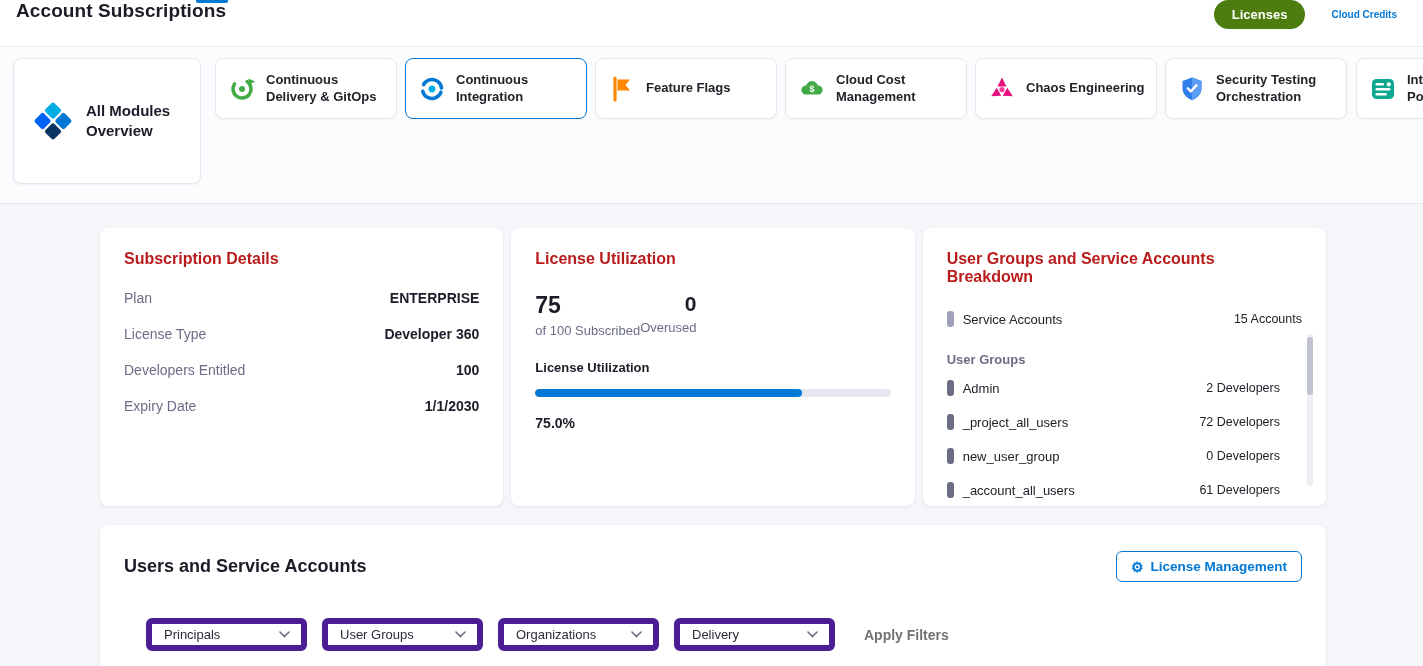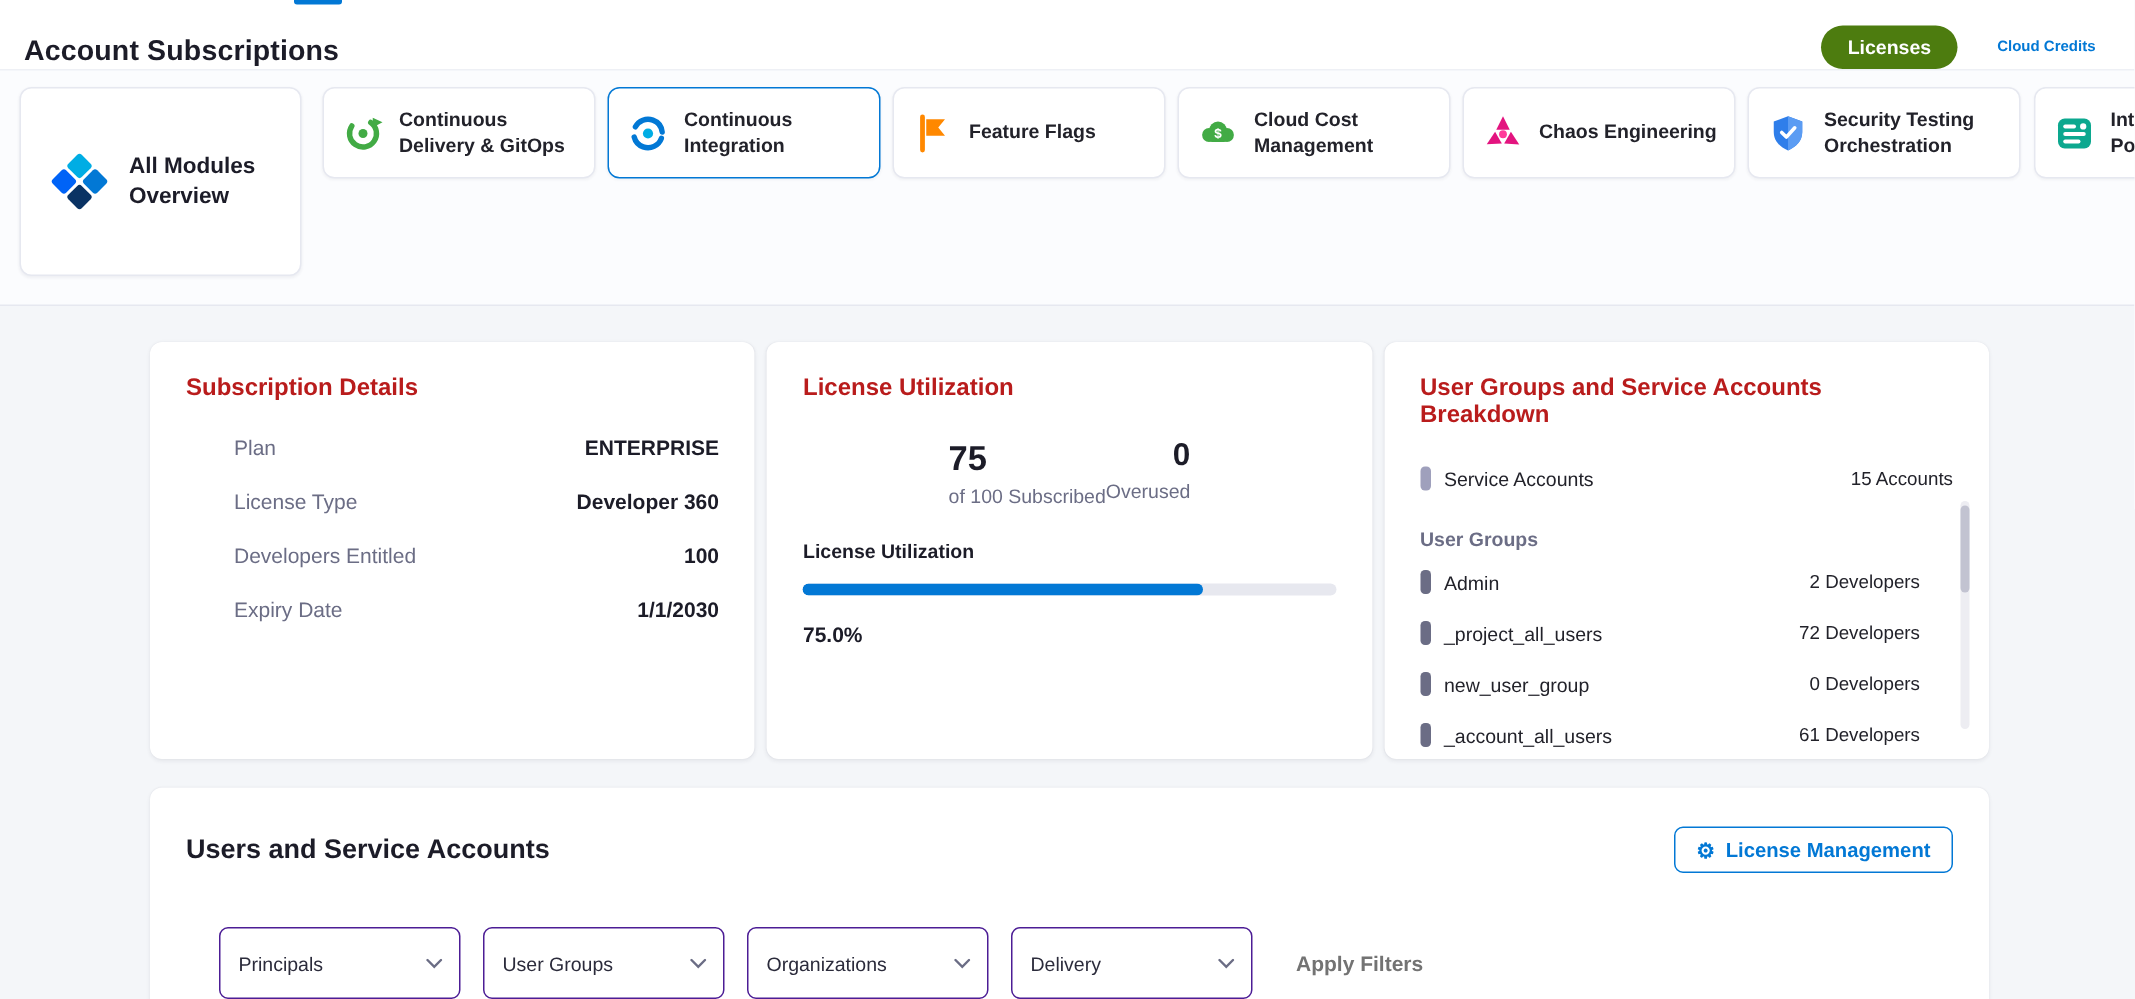--- a/index.html
+++ b/index.html
@@ -8,21 +8,21 @@
     font-family: "Liberation Sans", sans-serif;
     background: #ffffff;
     color: #1c1c28;
     position: relative;
   }
 
   
   .topbar {
     height: 46px;
     display: flex;
-    align-items: flex-end;
+    align-items: flex-start;
     justify-content: space-between;
     padding: 0 26px 0 16px;
     background: #fff;
     position: relative;
   }
   .tab-indicator {
     position: absolute;
     top: 0; left: 196px;
     width: 32px; height: 3px;
     background: #0278d5;
@@ -101,28 +101,28 @@
   .card {
     background: #fff;
     border-radius: 8px;
     box-shadow: 0 1px 3px rgba(40,41,61,.08), 0 0 1px rgba(40,41,61,.06);
     padding: 22px 24px;
   }
   .cards-row .card { flex: 1; height: 278px; position: relative; }
   .card-title { font-size: 16px; font-weight: 700; color: #b91c1c; }
 
   
-  .sub-rows { margin-top: 12px; margin-left: 32px; }
+  .sub-rows { margin-top: 12px; }
   .sub-row { display: flex; justify-content: space-between; align-items: center; height: 36px; }
   .sub-label { font-size: 14px; color: #6b6d85; }
   .sub-value { font-size: 14px; font-weight: 600; color: #1c1c28; }
   .sub-row:first-child .sub-value { font-weight: 700; }
 
   
-  .util-counts { display: flex; justify-content: center; margin-top: 24px; }
+  .util-counts { display: flex; justify-content: flex-start; margin-top: 24px; }
   .util-big { font-size: 23px; font-weight: 700; }
   .util-caption { font-size: 13px; color: #6b6d85; margin-top: 4px; }
   .util-right { text-align: right; }
   .util-right .util-big { font-size: 21px; }
   .util-bar-label { font-size: 13px; font-weight: 700; margin-top: 22px; }
   .util-track {
     margin-top: 14px;
     height: 8px;
     border-radius: 4px;
     background: #e7e8ef;
@@ -172,23 +172,23 @@
     font-family: inherit;
     font-size: 13.5px;
     font-weight: 700;
     padding: 7px 14px;
     cursor: pointer;
   }
   .gear { font-size: 14px; line-height: 1; }
   .filters-row { margin-top: 36px; margin-left: 22px; display: flex; align-items: center; gap: 15px; }
   .dropdown {
     width: 161px;
-    height: 48px;
-    background: #fff;
-    border: 1px solid #4c1d95;
+    height: 33px;
+    background: #fff;
+    border: 6px solid #4c1d95;
     border-radius: 6px;
     display: flex;
     align-items: center;
     justify-content: space-between;
     padding: 0 11px 0 12px;
     font-size: 13px;
     color: #2b2b3b;
     cursor: pointer;
   }
   .chev { display: inline-flex; }

